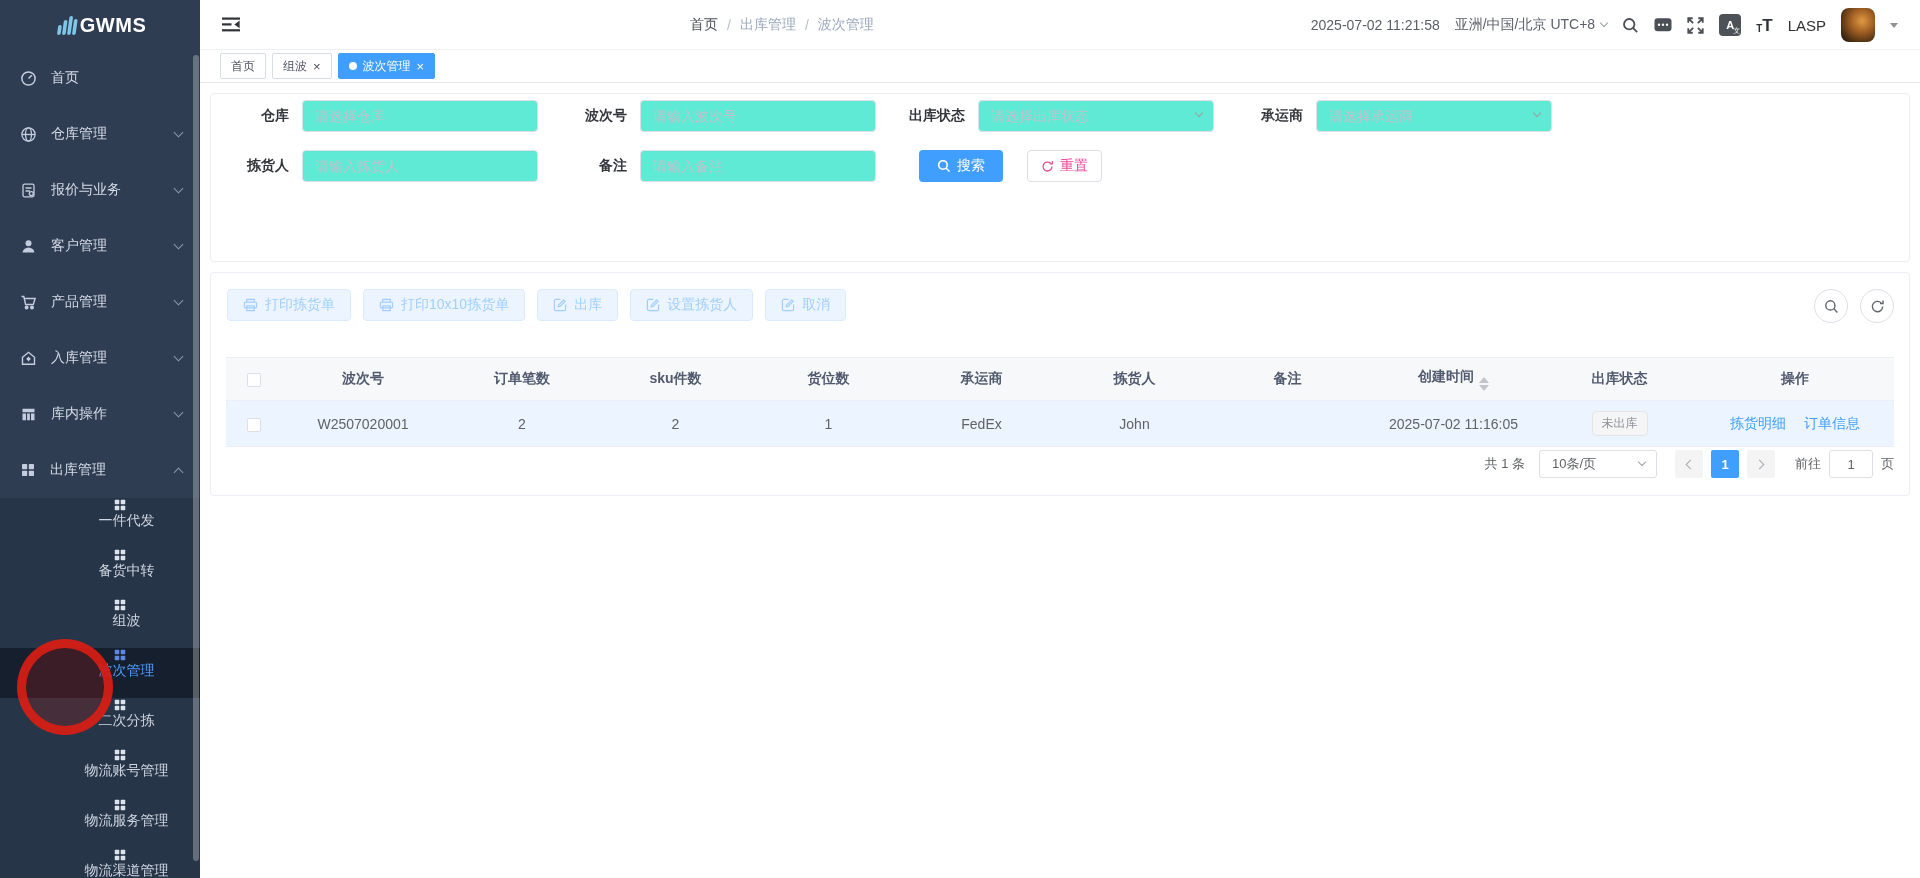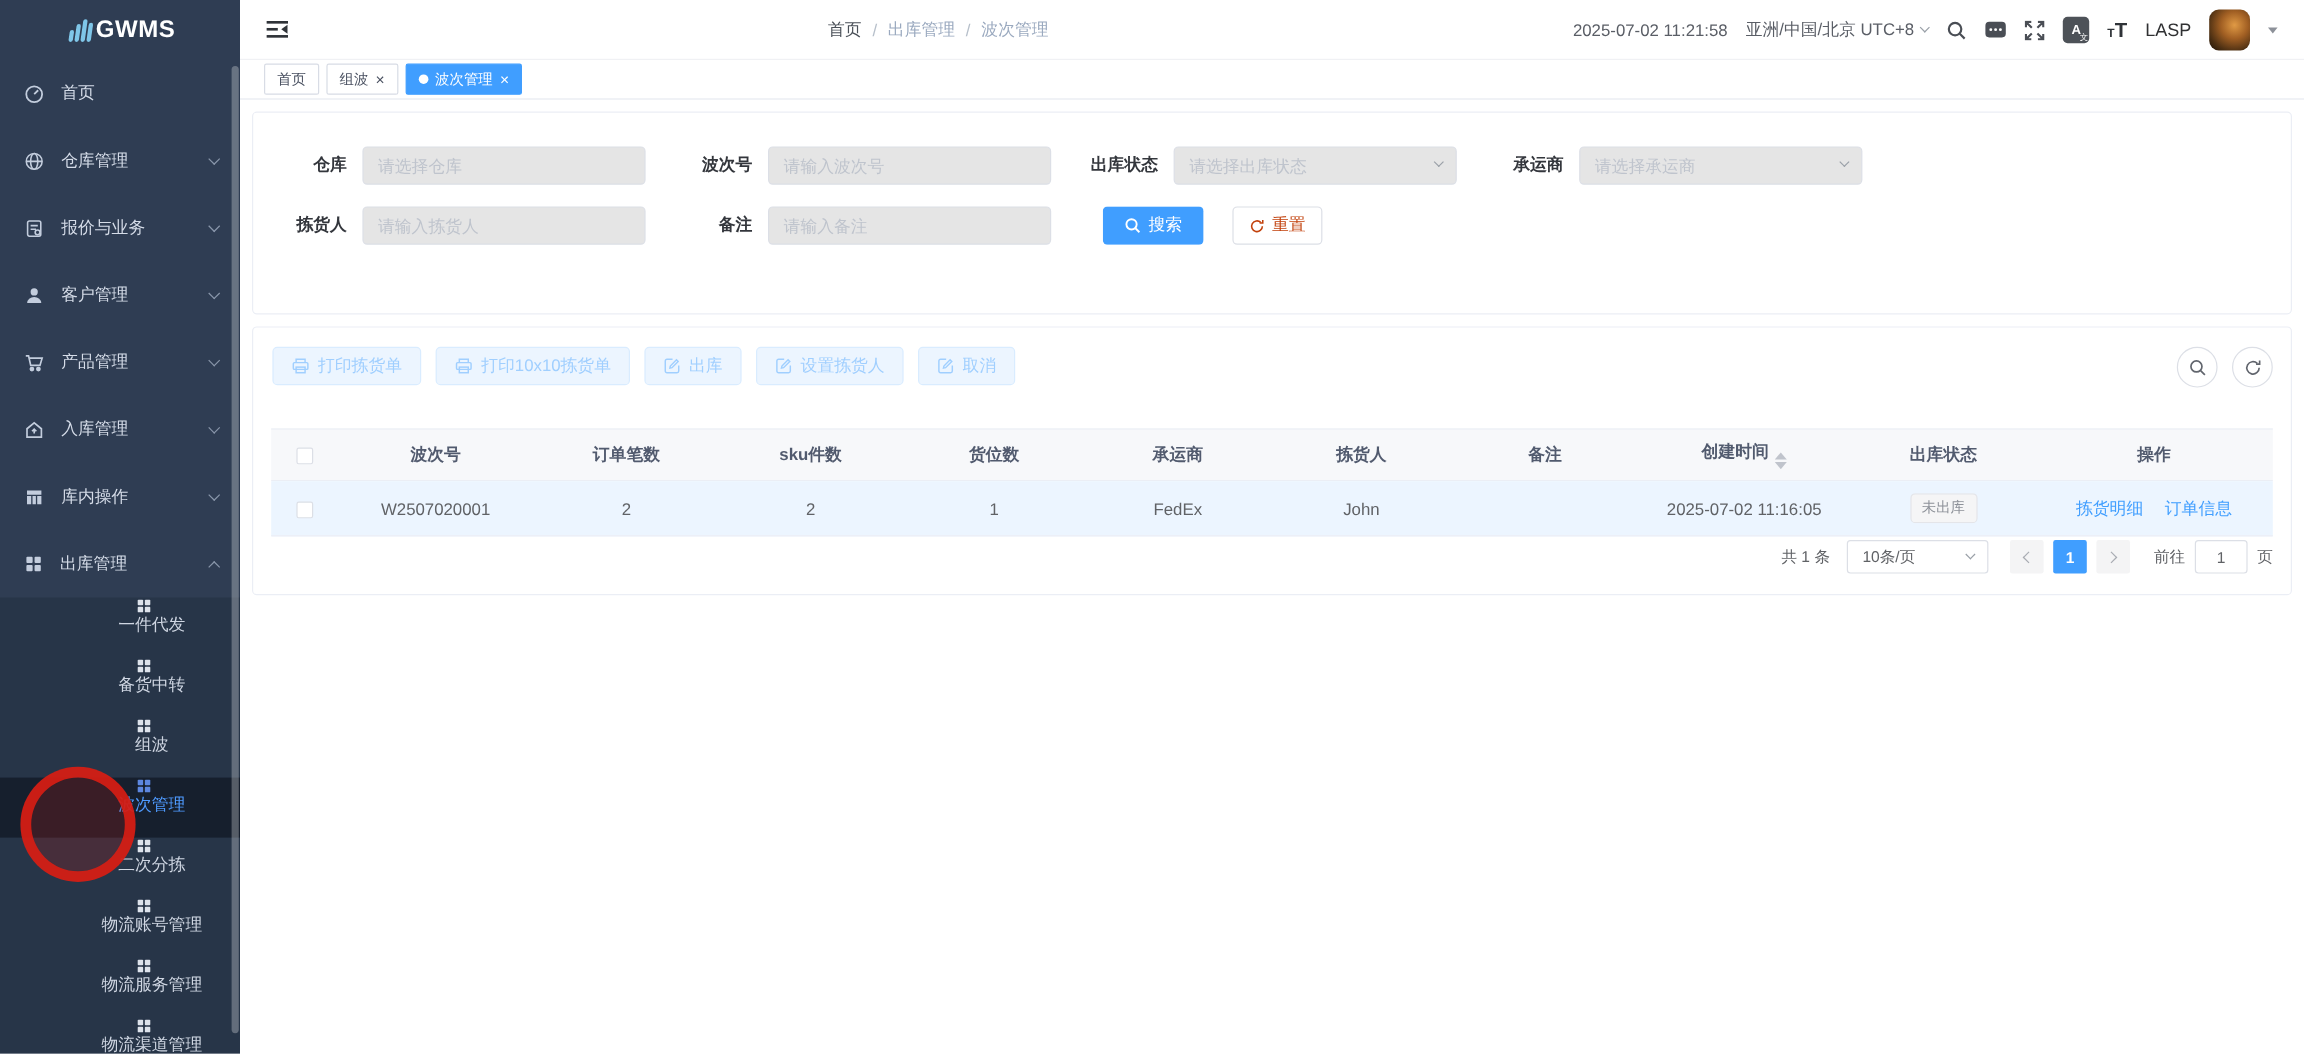--- a/index.html
+++ b/index.html
@@ -47,31 +47,31 @@
   .caret-down { width:0; height:0; border-left:4px solid transparent; border-right:4px solid transparent; border-top:5px solid #8d9199; cursor:pointer; }
 
   .tabbar { height:33px; border-bottom:1px solid #e6e9f0; display:flex; align-items:center; gap:6px; padding-left:20px; }
   .tab { height:26px; display:inline-flex; align-items:center; gap:6px; padding:0 10px; border:1px solid #d8dce5; border-radius:2px; background:#fff; color:#495060; font-size:12px; cursor:pointer; }
   .tab .x { font-size:13px; line-height:1; cursor:pointer; }
   .tab .dot { width:8px; height:8px; border-radius:50%; background:#fff; }
   .tab.active { background:#409EFF; border-color:#409EFF; color:#fff; }
 
   .content { padding:10px; }
   .card { border:1px solid #ebeef5; border-radius:4px; background:#fff; }
-  .filter-card { height:169px; padding:28px 0 0 8px; }
+  .filter-card { height:169px; padding:6px 0 0 8px; }
   .frow { display:flex; align-items:center; margin-bottom:18px; }
   .field { display:flex; align-items:center; margin-right:19px; }
   .field label { width:70px; text-align:right; margin-right:13px; font-size:14px; font-weight:bold; color:#33363c; white-space:nowrap; }
   .inp-wrap { position:relative; }
-  .inp { width:236px; height:32px; border:1px solid #dcdfe6; border-radius:4px; padding:0 26px 0 12px; font-size:14px; color:#606266; background:#e5e5e5; outline:none; font-family:inherit; }
+  .inp { width:236px; height:32px; border:1px solid #dcdfe6; border-radius:4px; padding:0 26px 0 12px; font-size:14px; color:#606266; background:#5eead4; outline:none; font-family:inherit; }
   .inp::placeholder { color:#bfc4cd; }
   .inp-wrap .chev-gray { position:absolute; right:12px; top:14px; }
   .btn { height:32px; border-radius:4px; font-size:14px; display:inline-flex; align-items:center; justify-content:center; cursor:pointer; border:1px solid transparent; white-space:nowrap; }
   .btn-primary { background:#409EFF; color:#fff; padding:0 17px; gap:6px; margin-left:24px; }
-  .btn-plain { background:#fff; border-color:#dcdfe6; color:#c2410c; padding:0 13px; gap:6px; margin-left:24px; }
+  .btn-plain { background:#fff; border-color:#dcdfe6; color:#ec4899; padding:0 13px; gap:6px; margin-left:24px; }
 
   .table-card { margin-top:10px; height:224px; position:relative; }
   .toolbar { padding:16px 15px 0 16px; display:flex; gap:12px; }
   .btn-disabled { background:#ecf5ff; border:1px solid #d9ecff; color:#a0cfff; padding:0 15px; gap:7px; cursor:not-allowed; }
   .tool-right { position:absolute; right:15px; top:16px; display:flex; gap:12px; }
   .circle-btn { width:34px; height:34px; border-radius:50%; border:1px solid #dcdfe6; background:#fff; display:flex; align-items:center; justify-content:center; color:#61656d; cursor:pointer; }
 
   .tbl { margin:36px 15px 0 15px; font-size:14px; }
   .trow { display:grid; grid-template-columns:55px 164px 154px 153px 153px 153px 153px 153px 179px 153px 1fr; align-items:center; }
   .thead { height:44px; background:#f7f8fa; color:#515a6e; font-weight:bold; border-top:1px solid #ebeef5; border-bottom:1px solid #ebeef5; }

